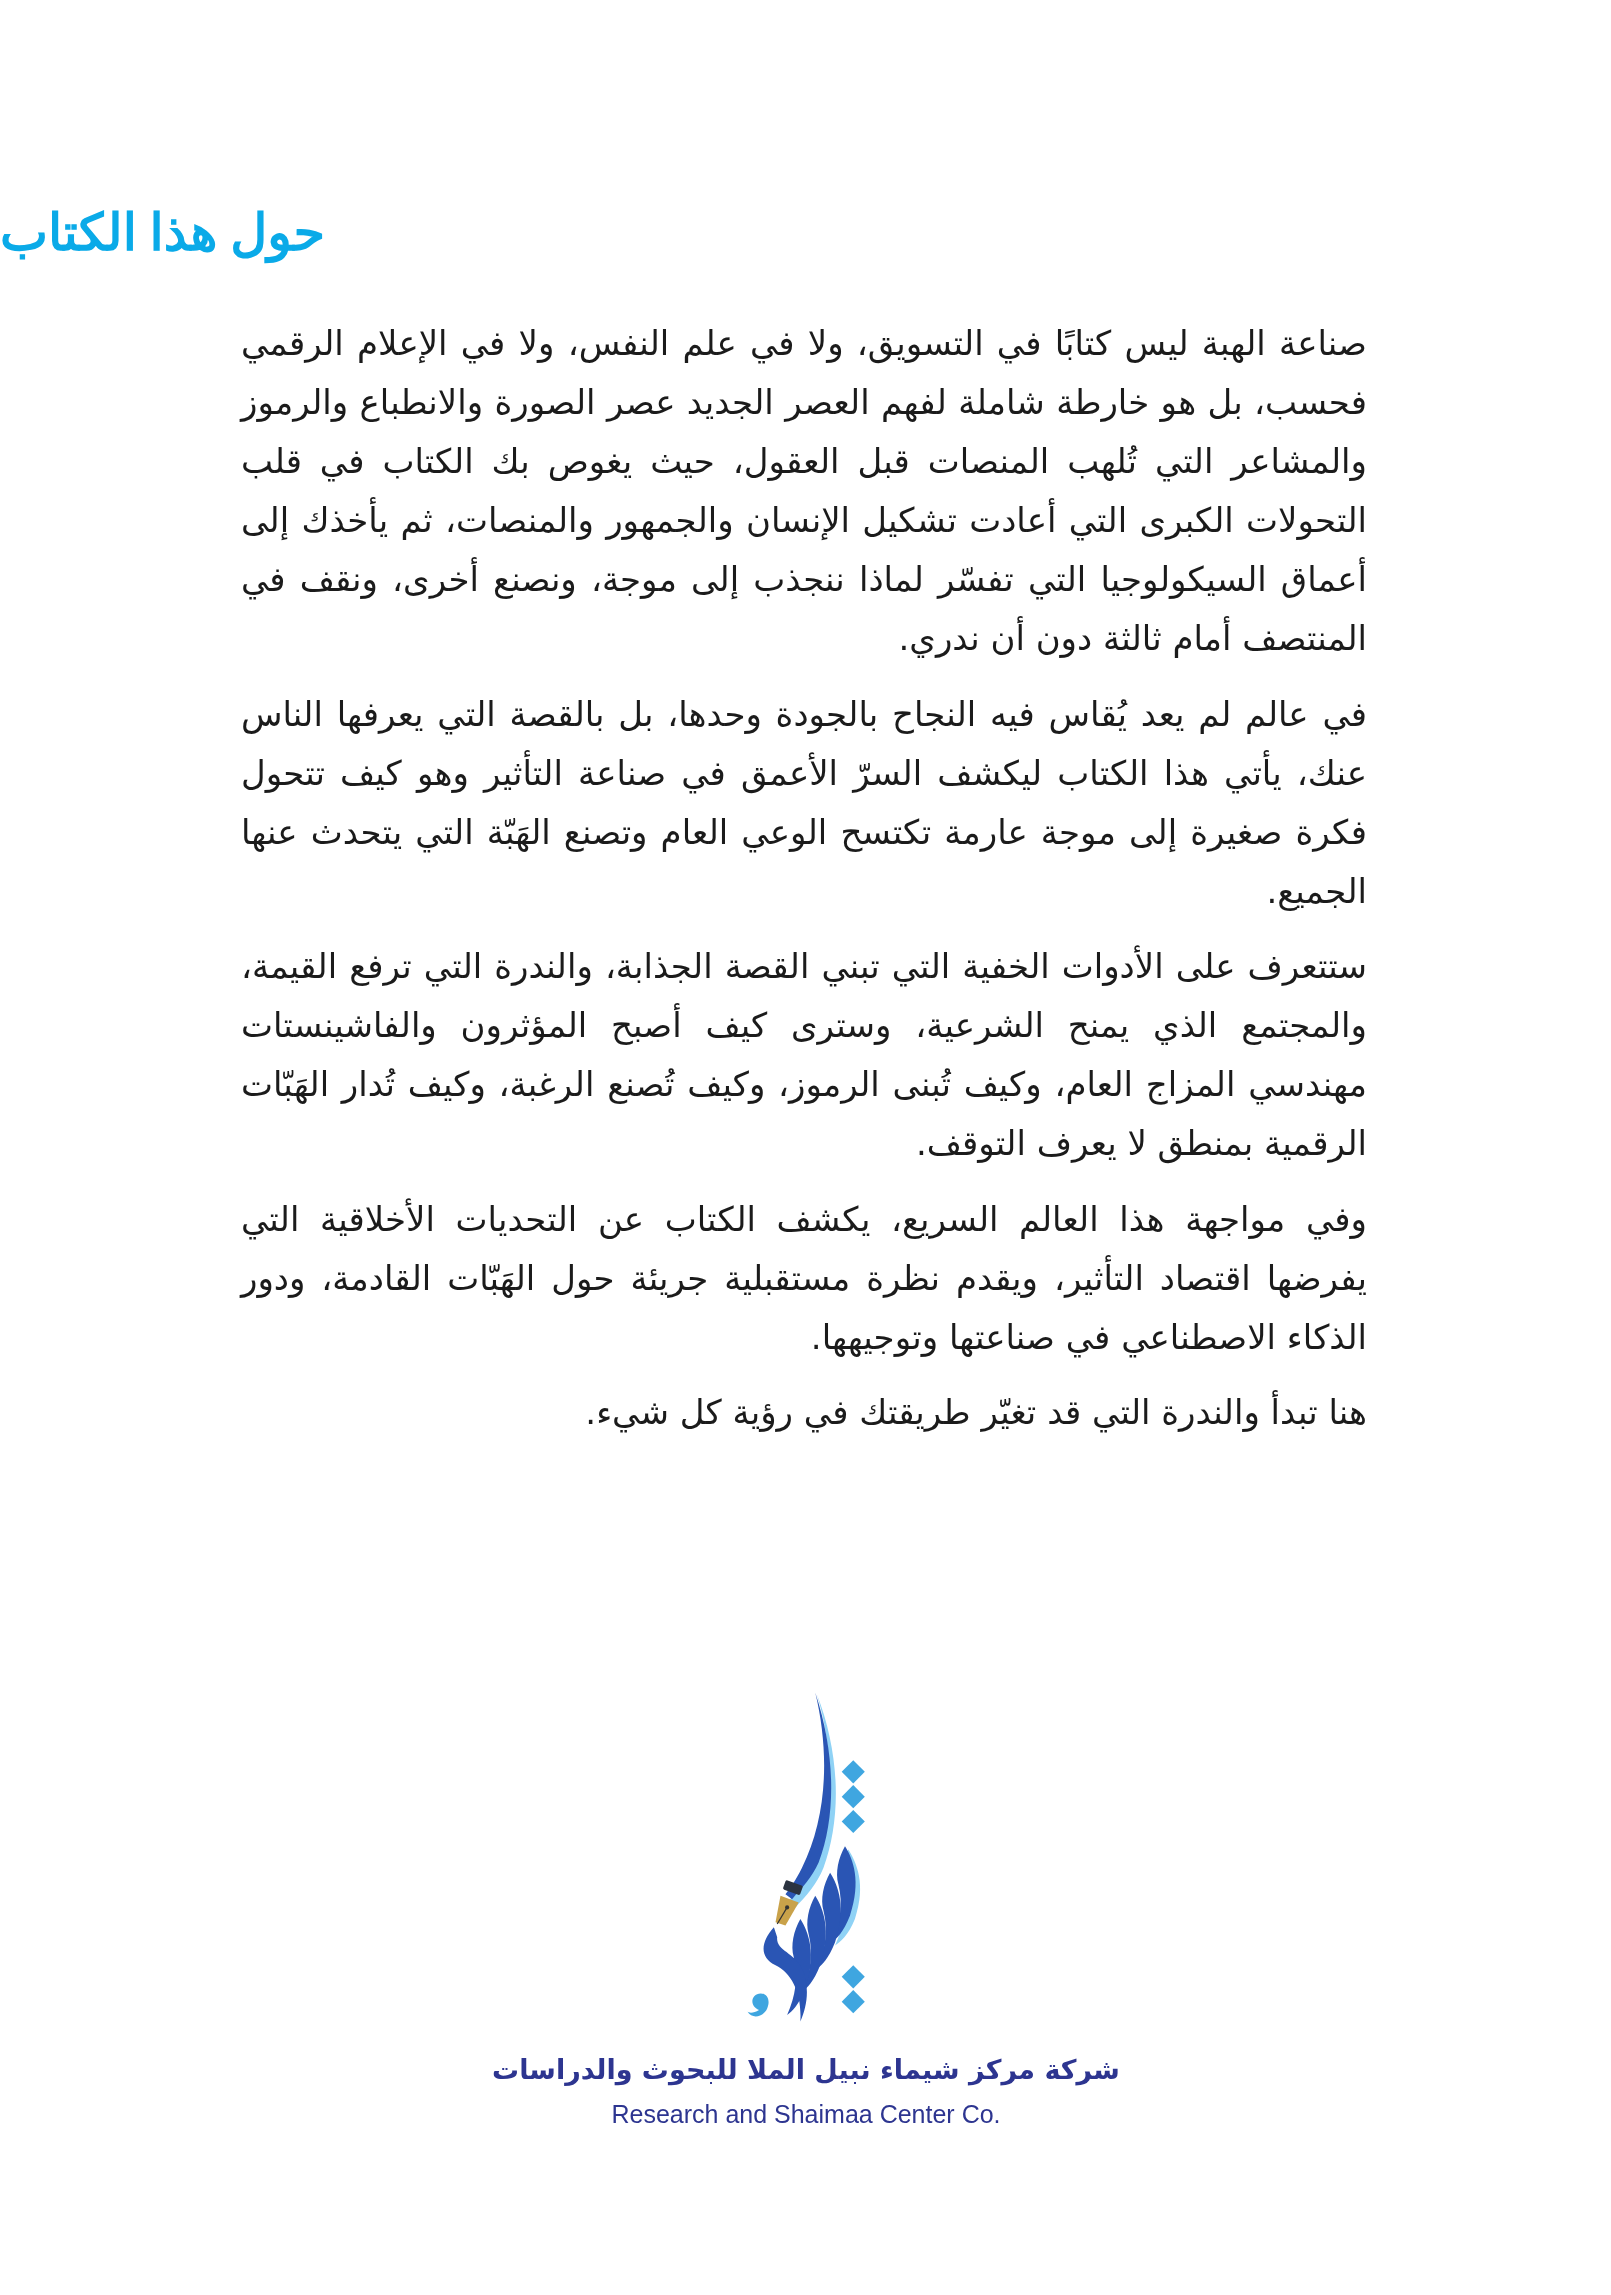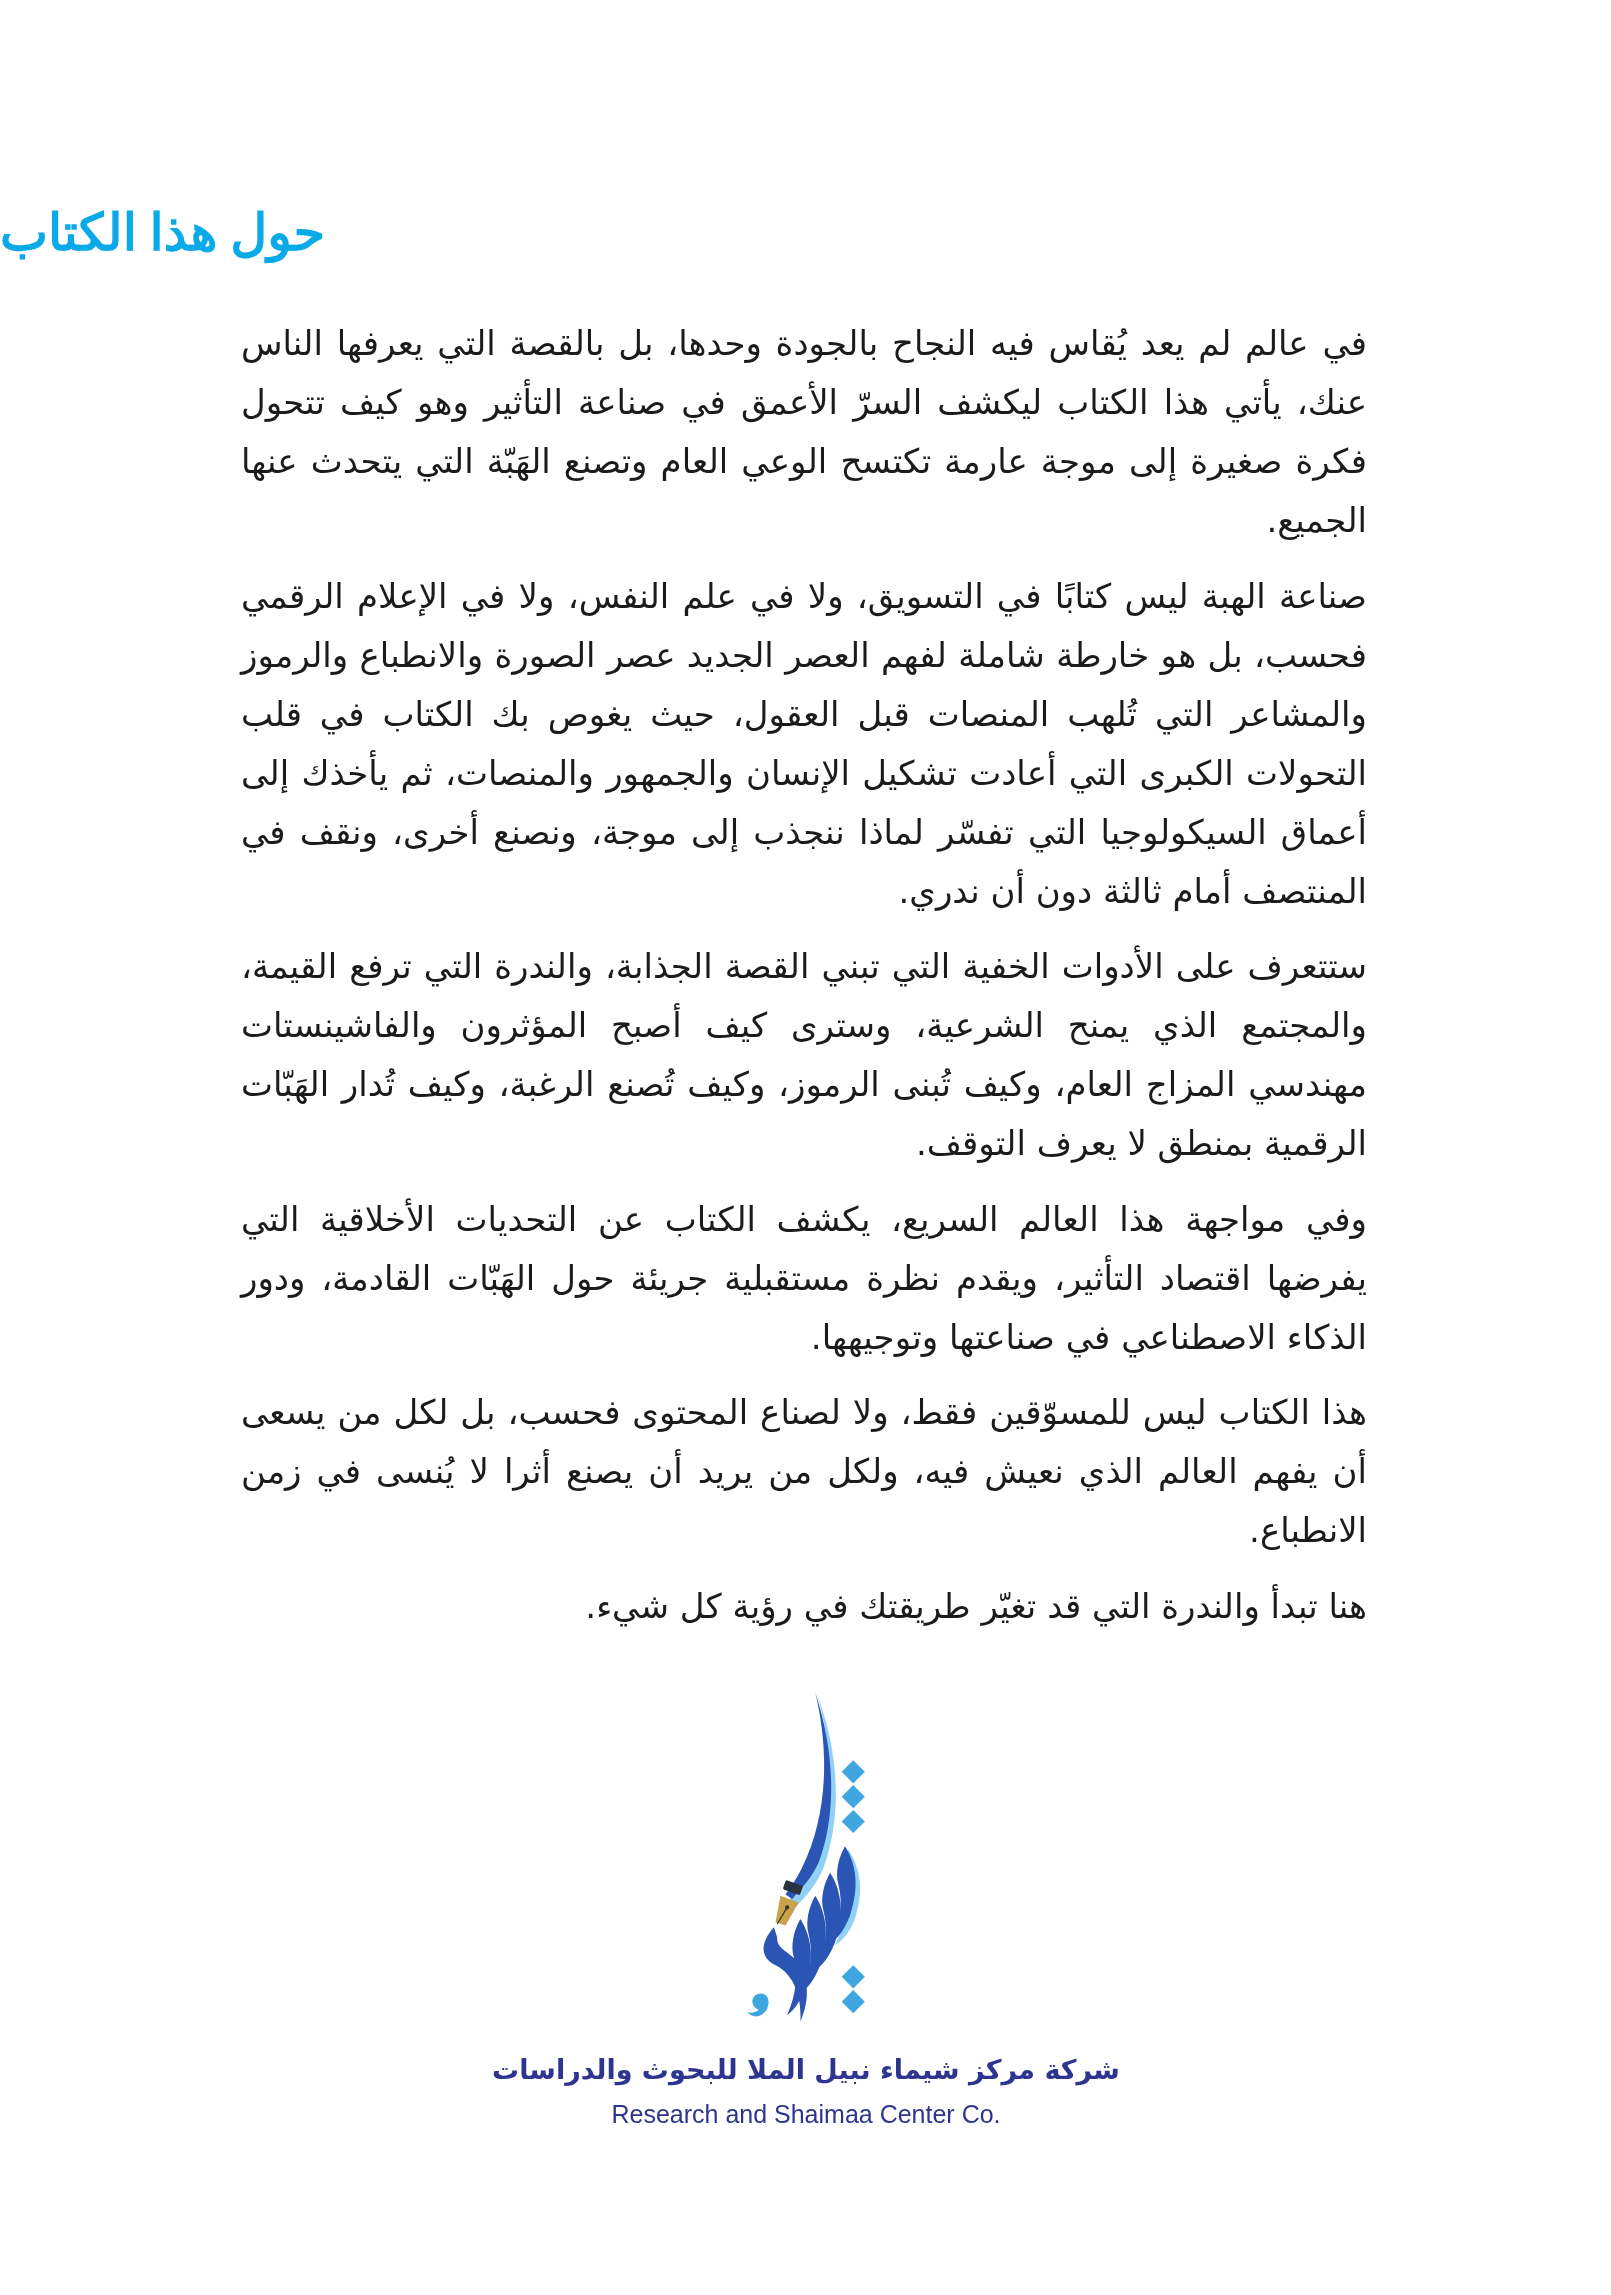--- a/index.html
+++ b/index.html
@@ -88,25 +88,24 @@
     }
   </style>
 </head>
 <body>
 
 <div class="page">
 
   <h1 class="title">حول هذا الكتاب</h1>
 
   <div class="body-text">
+    <p>صناعة الهبة ليس كتابًا في التسويق، ولا في علم النفس، ولا في الإعلام الرقمي فحسب، بل هو خارطة شاملة لفهم العصر الجديد عصر الصورة والانطباع والرموز والمشاعر التي تُلهب المنصات قبل العقول، حيث يغوص بك الكتاب في قلب التحولات الكبرى التي أعادت تشكيل الإنسان والجمهور والمنصات، ثم يأخذك إلى أعماق السيكولوجيا التي تفسّر لماذا ننجذب إلى موجة، ونصنع أخرى، ونقف في المنتصف أمام ثالثة دون أن ندري.</p>
     <p>في عالم لم يعد يُقاس فيه النجاح بالجودة وحدها، بل بالقصة التي يعرفها الناس عنك، يأتي هذا الكتاب ليكشف السرّ الأعمق في صناعة التأثير وهو كيف تتحول فكرة صغيرة إلى موجة عارمة تكتسح الوعي العام وتصنع الهَبّة التي يتحدث عنها الجميع.</p>
-    <p>صناعة الهبة ليس كتابًا في التسويق، ولا في علم النفس، ولا في الإعلام الرقمي فحسب، بل هو خارطة شاملة لفهم العصر الجديد عصر الصورة والانطباع والرموز والمشاعر التي تُلهب المنصات قبل العقول، حيث يغوص بك الكتاب في قلب التحولات الكبرى التي أعادت تشكيل الإنسان والجمهور والمنصات، ثم يأخذك إلى أعماق السيكولوجيا التي تفسّر لماذا ننجذب إلى موجة، ونصنع أخرى، ونقف في المنتصف أمام ثالثة دون أن ندري.</p>
     <p>ستتعرف على الأدوات الخفية التي تبني القصة الجذابة، والندرة التي ترفع القيمة، والمجتمع الذي يمنح الشرعية، وسترى كيف أصبح المؤثرون والفاشينستات مهندسي المزاج العام، وكيف تُبنى الرموز، وكيف تُصنع الرغبة، وكيف تُدار الهَبّات الرقمية بمنطق لا يعرف التوقف.</p>
     <p>وفي مواجهة هذا العالم السريع، يكشف الكتاب عن التحديات الأخلاقية التي يفرضها اقتصاد التأثير، ويقدم نظرة مستقبلية جريئة حول الهَبّات القادمة، ودور الذكاء الاصطناعي في صناعتها وتوجيهها.</p>
-    <p>هذا الكتاب ليس للمسوّقين فقط، ولا لصناع المحتوى فحسب، بل لكل من يسعى أن يفهم العالم الذي نعيش فيه، ولكل من يريد أن يصنع أثرا لا يُنسى في زمن الانطباع.</p>
     <p>هنا تبدأ والندرة التي قد تغيّر طريقتك في رؤية كل شيء.</p>
   </div>
 
   <div class="logo-wrap">
     <svg viewBox="0 0 300 430">
 
       <path d="M168 18 C190 90 188 170 160 230 C150 250 140 262 130 272 L142 276 C155 262 168 248 176 228 C198 168 196 90 168 18 Z" fill="#8fd2f5"></path>
 
       <path d="M166 16 C184 90 180 168 150 228 C142 244 136 252 130 260 L138 266 C150 252 162 240 170 222 C192 164 190 88 166 16 Z" fill="#2a55b4"></path>
 

